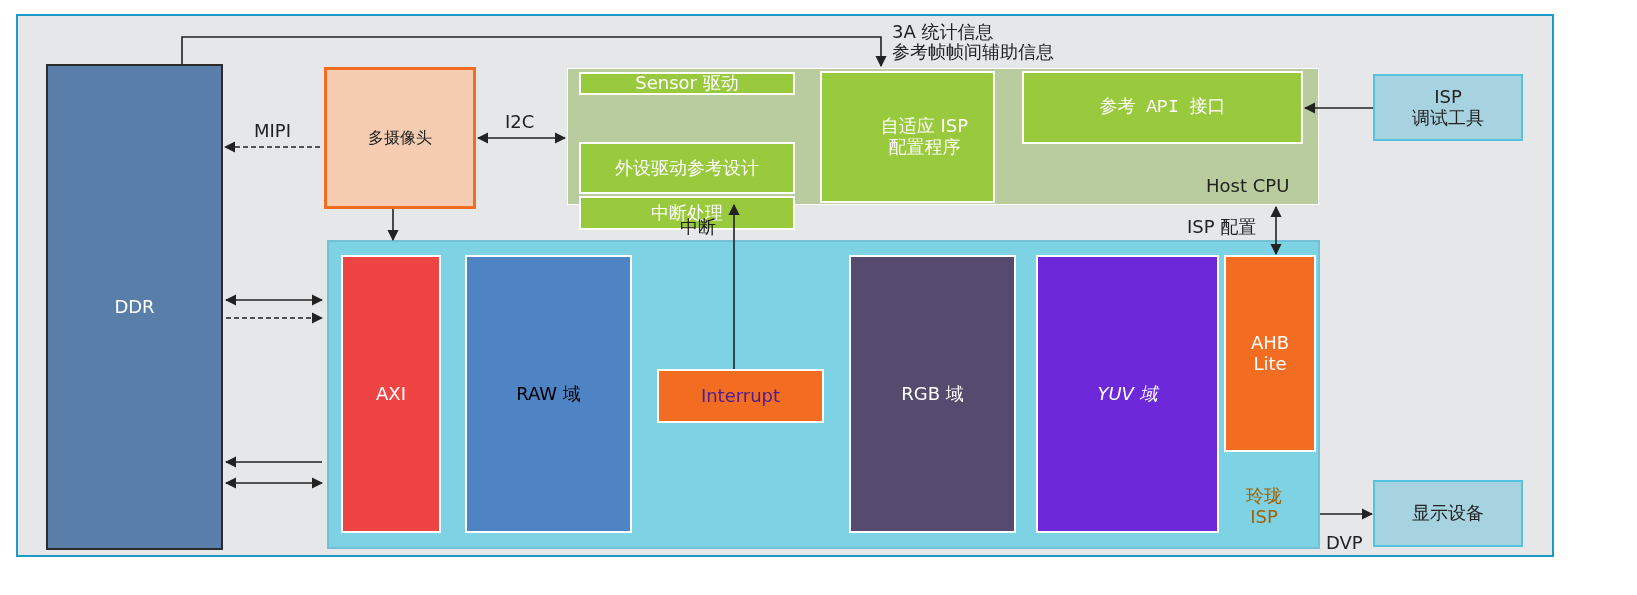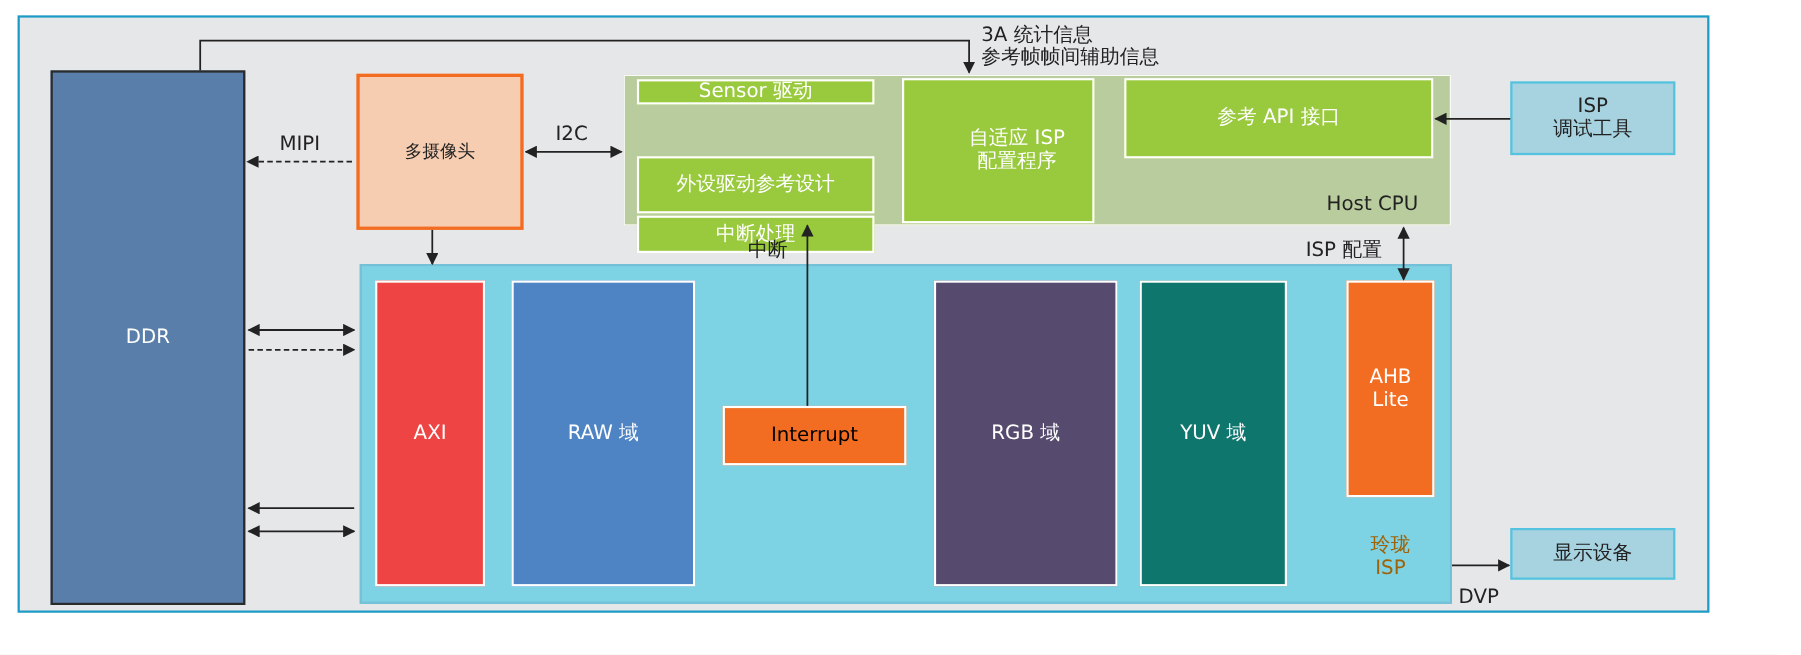--- a/index.html
+++ b/index.html
@@ -9,32 +9,32 @@
   .frame{left:16px;top:14px;width:1538px;height:543px;background:#e6e7e9;border:2px solid #1c9bc6;}
   .box{display:flex;align-items:center;justify-content:center;text-align:center;line-height:1.15;}
   .ddr{left:46px;top:64px;width:177px;height:486px;background:#587ea9;border:2px solid #2b2b2b;color:#fff;font-size:18px;text-align:center;}
   .cam{left:324px;top:67px;width:152px;height:142px;background:#f7cdb2;border:3px solid #f26d21;color:#222;font-size:16px;}
   .host{left:567px;top:68px;width:752px;height:137px;background:#b9cc9e;border:1px solid #fff;}
   .gbox{background:#99c93c;border:2px solid #fff;color:#fff;}
   .g1{left:579px;top:72px;width:216px;height:23px;font-size:18px;}
   .g2{left:579px;top:112px;width:216px;height:52px;font-size:18px;margin-top:30px;}
   .g3{left:579px;top:168px;width:216px;height:34px;font-size:18px;margin-top:28px;}
   .g4{left:820px;top:71px;width:175px;height:132px;font-size:18px;padding-left:34px;}
-  .g5{left:1022px;top:71px;width:281px;height:73px;font-size:18px;}
+  .g5{left:1022px;top:71px;width:281px;height:73px;font-size:18px;font-family:Liberation Mono, monospace;}
   .hostlbl{left:1206px;top:175px;font-size:18px;color:#222;}
   .tool{left:1373px;top:74px;width:150px;height:67px;background:#a7d3e0;border:2px solid #55c3e0;color:#222;font-size:18px;}
   .isp{left:327px;top:240px;width:993px;height:309px;background:#7dd2e3;border:2px solid #74c0d6;}
   .axi{left:341px;top:255px;width:100px;height:278px;background:#ef4444;border:2px solid #fff;color:#fff;font-size:18px;}
-  .raw{left:465px;top:255px;width:167px;height:278px;background:#4f84c4;border:2px solid #fff;color:#ffffff;font-size:18px;}
-  .intr{left:657px;top:369px;width:167px;height:54px;background:#f26d21;border:2px solid #fff;color:#000000;font-size:18px;}
+  .raw{left:465px;top:255px;width:167px;height:278px;background:#4f84c4;border:2px solid #fff;color:#000000;font-size:18px;}
+  .intr{left:657px;top:369px;width:167px;height:54px;background:#f26d21;border:2px solid #fff;color:#4c1d95;font-size:18px;}
   .rgb{left:849px;top:255px;width:167px;height:278px;background:#564a6e;border:2px solid #fff;color:#fff;font-size:18px;}
-  .yuv{left:1036px;top:255px;width:134px;height:278px;background:#0f766e;border:2px solid #fff;color:#fff;font-size:18px;}
-  .ahb{left:1224px;top:255px;width:80px;height:197px;background:#f26d21;border:2px solid #fff;color:#fff;font-size:18px;}
+  .yuv{left:1036px;top:255px;width:183px;height:278px;background:#6d28d9;border:2px solid #fff;color:#fff;font-size:18px;font-style:italic;}
+  .ahb{left:1224px;top:255px;width:92px;height:197px;background:#f26d21;border:2px solid #fff;color:#fff;font-size:18px;}
   .isplbl{left:1228px;top:486px;width:72px;text-align:center;font-size:18px;color:#a16207;line-height:1.15;}
-  .disp{left:1373px;top:480px;width:150px;height:47px;background:#a7d3e0;border:2px solid #55c3e0;color:#222;font-size:18px;}
+  .disp{left:1373px;top:480px;width:150px;height:67px;background:#a7d3e0;border:2px solid #55c3e0;color:#222;font-size:18px;}
   .lbl{font-size:18px;color:#222;white-space:nowrap;}
   svg.wires{position:absolute;left:0;top:0;}
 </style>
 </head>
 <body>
 
 <div class="abs frame"></div>
 
 <div class="abs box ddr">
     <span>DDR</span>

